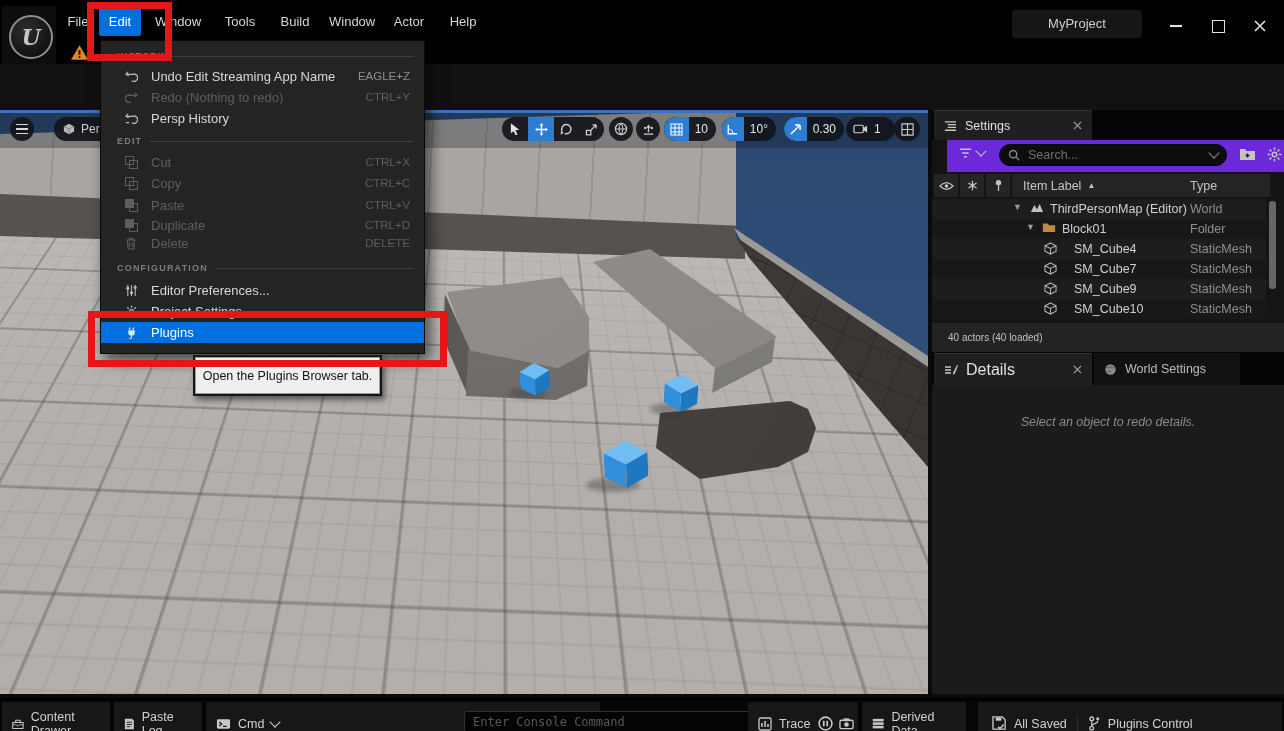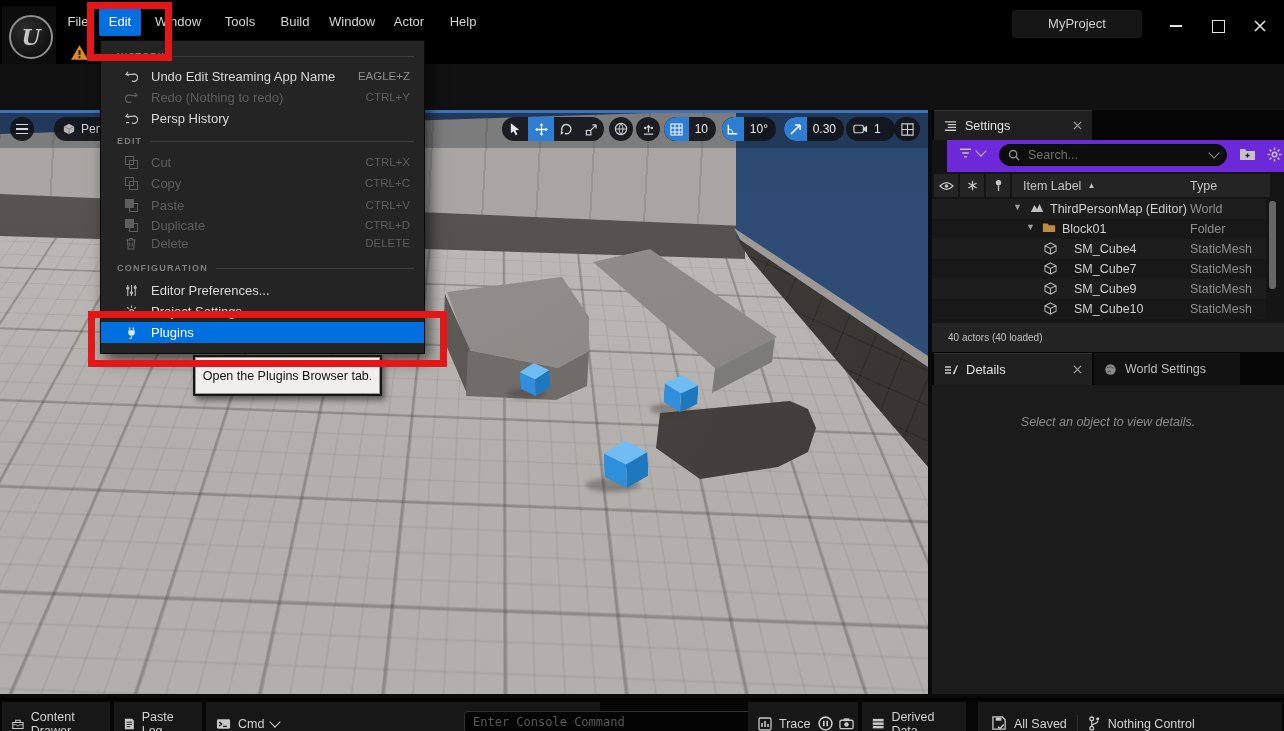--- a/index.html
+++ b/index.html
@@ -511,37 +511,37 @@
     <div class="a" style="left:0;top:213px;width:352px;height:29px;background:#232323;display:flex;align-items:center;padding-left:16px;box-sizing:border-box;color:#c0c0c0;font-size:10px">
       <span>40 actors (40 loaded)</span>
     </div>
 
     <div class="tabbar" style="top:242px;height:33px">
       <div class="tab active" style="left:2px;top:1px;width:158px;height:32px">
         <svg width="14" height="12" viewBox="0 0 14 12">
             <path d="M1 3h6M1 6h6M1 9h6" stroke="#c8c8c8" stroke-width="1.3"></path>
             <path d="M9 9 13 1l1 .5L10.6 9.9 9 10.6Z" fill="#c8c8c8"></path>
           </svg>
-        <span style="font-size:13px;color:#e0e0e0">Details</span>
+        <span style="font-size:16px;color:#e0e0e0">Details</span>
         <svg width="9" height="9" viewBox="0 0 10 10" style="margin-left:auto">
             <path d="M1 1l8 8M9 1L1 9" stroke="#a0a0a0" stroke-width="1.4"></path>
           </svg>
       </div>
       <div class="tab" style="left:162px;top:1px;width:146px;height:32px;background:#121212">
         <svg width="13" height="13" viewBox="0 0 14 14">
             <circle cx="7" cy="7" r="5.6" fill="#8a8a8a"></circle>
             <path d="M3 4.5q2 1.5 3 0t3 .5q1.5 1 2.5 0" stroke="#4a4a4a" stroke-width="1" fill="none"></path>
             <path d="M4 9.5q2-1 3.5 0" stroke="#4a4a4a" stroke-width="1" fill="none"></path>
           </svg>
         <span style="font-size:12.5px;color:#bdbdbd">World Settings</span>
       </div>
     </div>
 
     <div class="a" style="left:0;top:275px;width:352px;height:309px;background:#1b1b1b">
-      <div style="margin-top:30px;text-align:center;font-style:italic;color:#8b8b8b;font-size:12.5px">Select an object to view details.</div>
+      <div style="margin-top:30px;text-align:center;font-style:italic;color:#8b8b8b;font-size:12.5px">Select an object to redo details.</div>
     </div>
   </div>
 
   <div class="a statusbar">
     <div class="sgroup" style="left:2px;width:108px">
       <div class="sbtn">
         <svg width="15" height="14" viewBox="0 0 16 14">
             <path d="M1 5h14v8H1Z" fill="none" stroke="#c8c8c8" stroke-width="1.4"></path>
             <path d="M5 5V2h6v3" fill="none" stroke="#c8c8c8" stroke-width="1.4"></path>
             <path d="M1 8h5l1 1.5h2L10 8h5" fill="none" stroke="#c8c8c8" stroke-width="1.1"></path>
@@ -615,21 +615,21 @@
         <span>All Saved</span>
       </div>
       <div style="width:1px;height:18px;background:#2e2e2e"></div>
       <div class="sbtn">
         <svg width="13" height="15" viewBox="0 0 14 16">
             <circle cx="4" cy="3" r="2" fill="none" stroke="#c8c8c8" stroke-width="1.4"></circle>
             <circle cx="10.5" cy="3" r="1.7" fill="#c8c8c8"></circle>
             <circle cx="4" cy="13" r="2" fill="none" stroke="#c8c8c8" stroke-width="1.4"></circle>
             <path d="M4 5v6M10.5 5c0 3.2-4 3-6 4.5" fill="none" stroke="#c8c8c8" stroke-width="1.3"></path>
           </svg>
-        <span>Nothing Control</span>
+        <span>Plugins Control</span>
         <i class="notch"></i>
       </div>
     </div>
   </div>
 
   <div class="a editmenu">
     <div class="msec" style="top:8px">
         <span>HISTORY</span>
         <i></i>
       </div>

